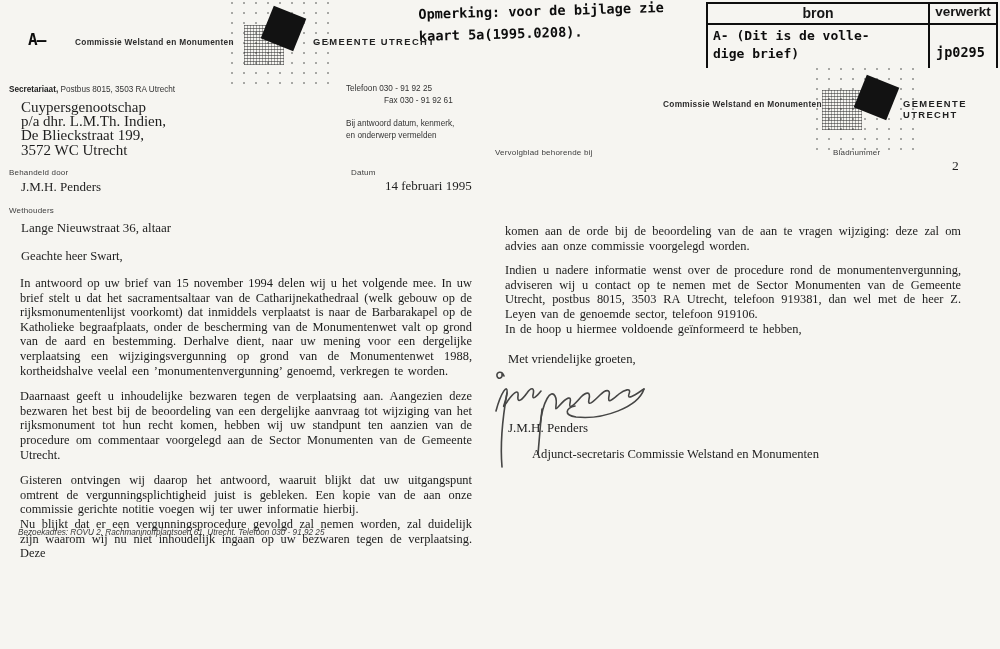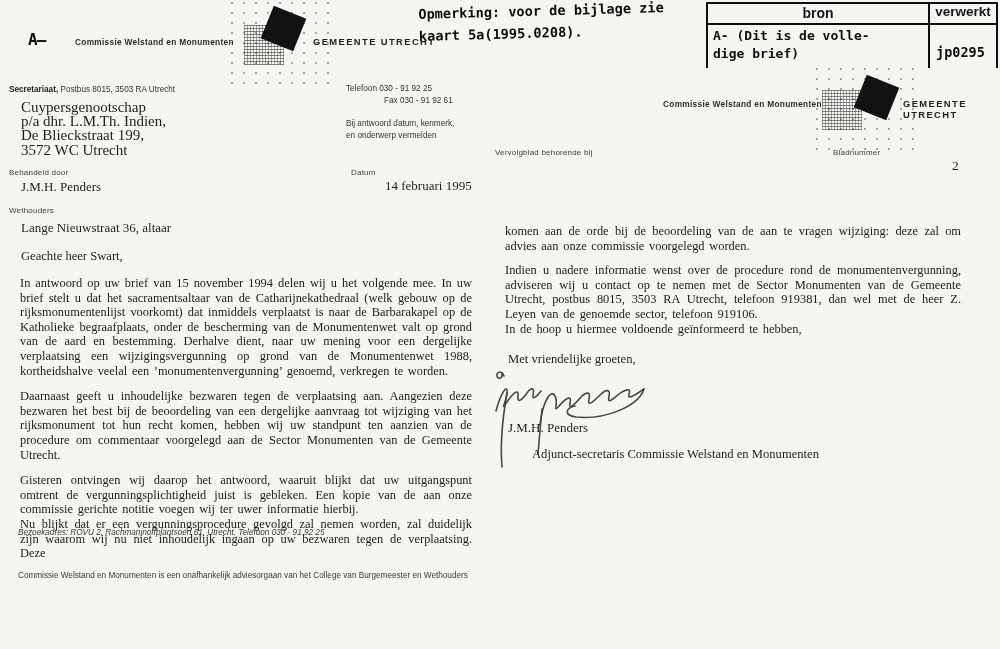--- a/index.html
+++ b/index.html
@@ -141,21 +141,20 @@
   <div class="abs serif salutation">Geachte heer Swart,</div>
 
   <div class="abs serif bodytext body1">
     <div class="para">In antwoord op uw brief van 15 november 1994 delen wij u het volgende mee. In uw brief stelt u dat het sacramentsaltaar van de Catharijnekathedraal (welk gebouw op de rijksmonumentenlijst voorkomt) dat inmiddels verplaatst is naar de Barbarakapel op de Katholieke begraafplaats, onder de bescherming van de Monumentenwet valt op grond van de aard en bestemming. Derhalve dient, naar uw mening voor een dergelijke verplaatsing een wijzigingsvergunning op grond van de Monumentenwet 1988, kortheidshalve veelal een ’monumentenvergunning’ genoemd, verkregen te worden.</div>
     <div class="para">Daarnaast geeft u inhoudelijke bezwaren tegen de verplaatsing aan. Aangezien deze bezwaren het best bij de beoordeling van een dergelijke aanvraag tot wijziging van het rijksmonument tot hun recht komen, hebben wij uw standpunt ten aanzien van de procedure om commentaar voorgelegd aan de Sector Monumenten van de Gemeente Utrecht.</div>
     <div class="para tight">Gisteren ontvingen wij daarop het antwoord, waaruit blijkt dat uw uitgangspunt omtrent de vergunningsplichtigheid juist is gebleken. Een kopie van de aan onze commissie gerichte notitie voegen wij ter uwer informatie hierbij.</div>
     <div class="para tight">Nu blijkt dat er een vergunningsprocedure gevolgd zal nemen worden, zal duidelijk zijn waarom wij nu niet inhoudelijk ingaan op uw bezwaren tegen de verplaatsing. Deze</div>
   </div>
 
   <div class="abs smallprint footer1">Bezoekadres: ROVU 2, Rachmaninoffplantsoen 61, Utrecht.  Telefoon  030 - 91 92 25</div>
-  <div class="abs smallprint footer2">Commissie Welstand en Monumenten is een onafhankelijk adviesorgaan van het College van Burgemeester en Wethouders</div>
 
   <div class="abs commission-2">Commissie Welstand en Monumenten</div>
   <div class="abs logo logo-2">
     <div class="dots"></div>
     <div class="halftone halftone-2"></div>
     <div class="blacksq blacksq-2"></div>
   </div>
   <div class="abs gemeente-2">GEMEENTE UTRECHT</div>
 
   <div class="abs label vervolg-l">Vervolgblad behorende bij</div>

